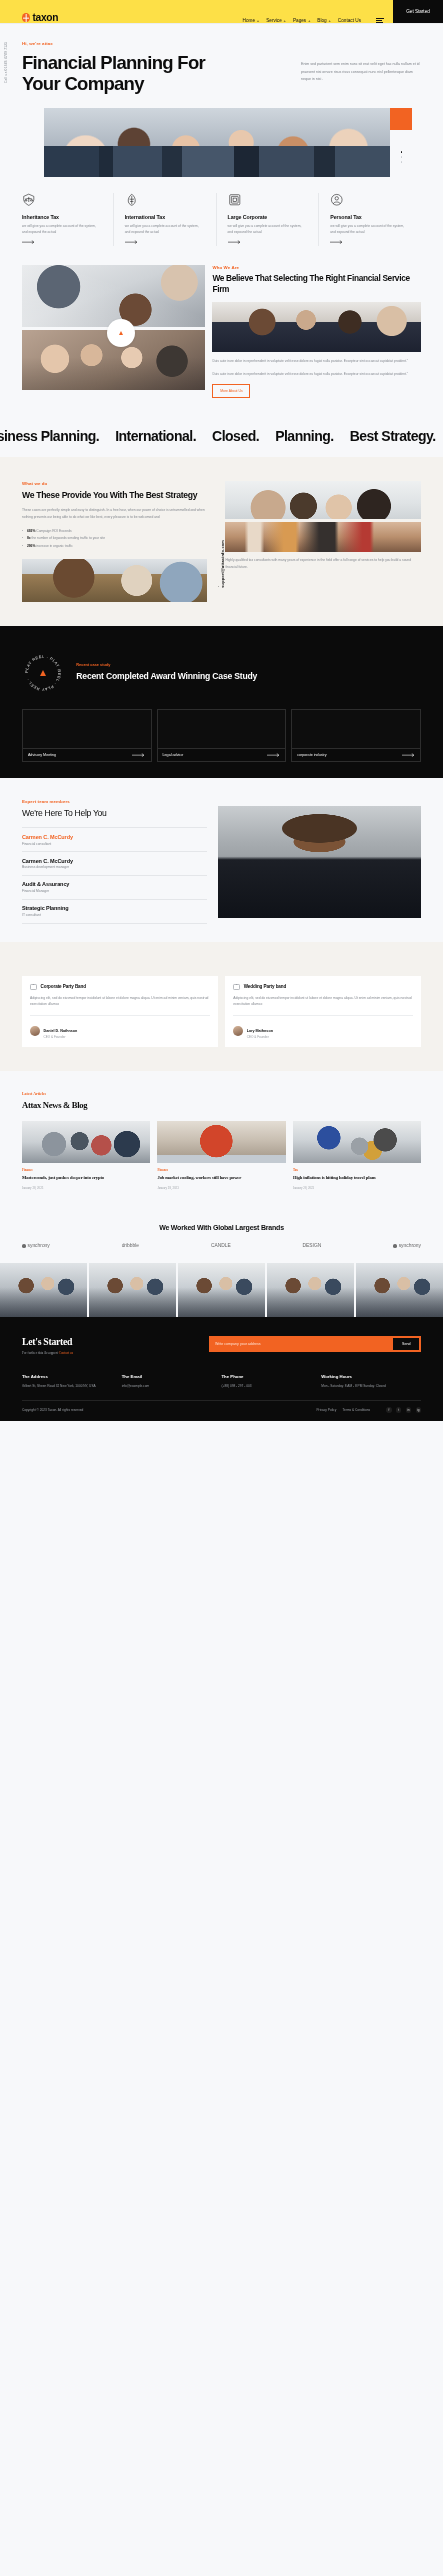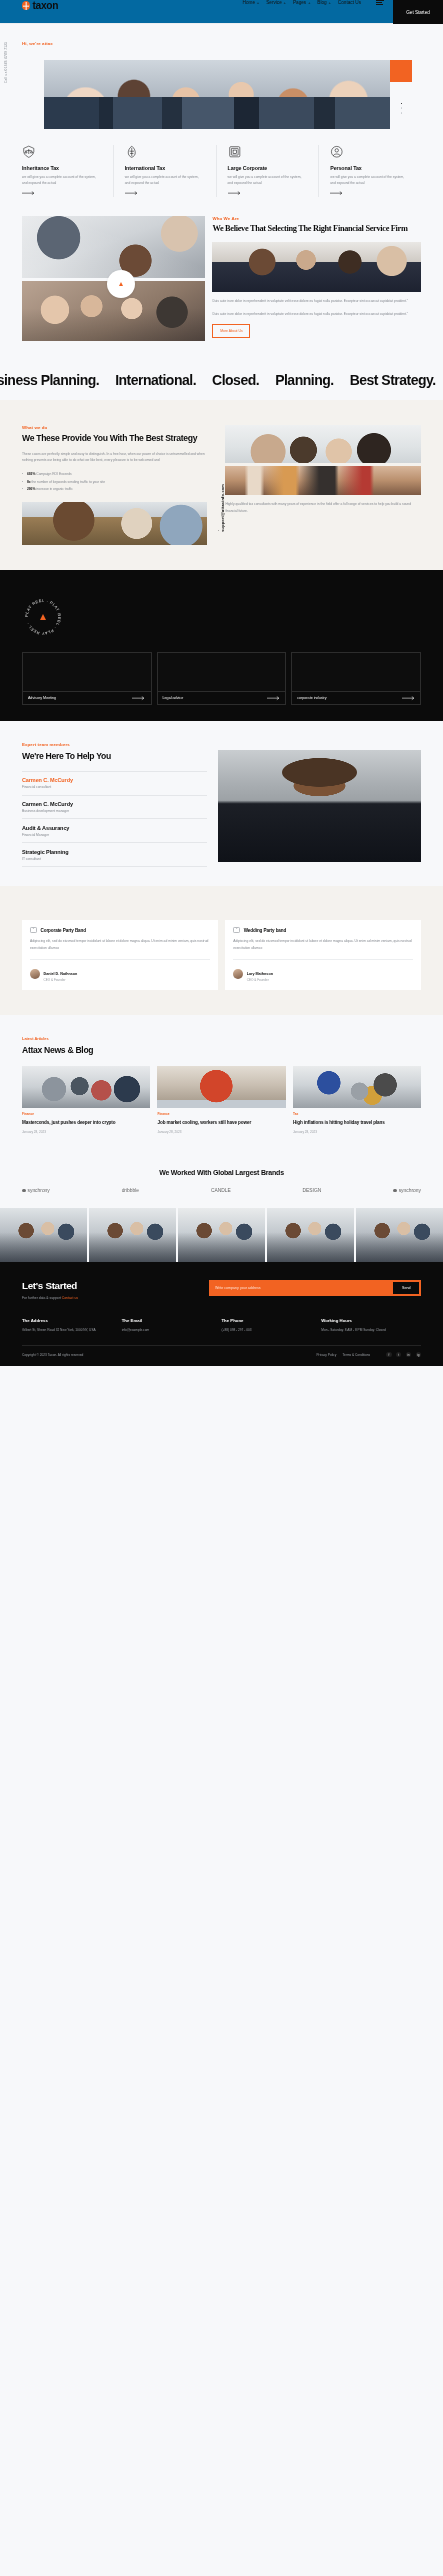--- a/index.html
+++ b/index.html
@@ -6,21 +6,21 @@
   html,body { width:443px; }
   body {
     font-family:"Liberation Sans", sans-serif;
     background:#f7f8fa;
     color:#0d0d0d;
     -webkit-font-smoothing:antialiased;
   }
   .page { width:443px; position:relative; overflow:hidden; }
 
   
-  .header { height:24px; background:#0369a1; display:flex; align-items:flex-start; border-bottom:0.6px solid #eceef0; }
+  .header { height:24px; background:#fde047; display:flex; align-items:flex-end; border-bottom:0.6px solid #eceef0; }
   .brand { display:flex; align-items:center; gap:2.5px; margin-left:22px; }
   .brand-mark { width:8px; height:9.2px; background:#f26322; border-radius:50% 50% 45% 45%; position:relative; }
   .brand-mark:before { content:""; position:absolute; left:50%; top:0.6px; width:0.7px; height:8px; background:#fbfbfc; transform:translateX(-50%); }
   .brand-mark:after { content:""; position:absolute; top:50%; left:0.6px; height:0.7px; width:6.8px; background:#fbfbfc; transform:translateY(-50%); }
   .brand-name { font-size:10.2px; font-weight:700; letter-spacing:-0.3px; }
   .nav { margin-left:auto; display:flex; align-items:center; gap:6.8px; }
   .nav-item { font-size:4.7px; color:#131313; display:flex; align-items:center; gap:1.8px; white-space:nowrap; cursor:pointer; }
   .nav-plus { font-size:4.3px; color:#131313; }
   .burger { margin-left:8.6px; display:flex; flex-direction:column; gap:1.2px; cursor:pointer; }
   .burger i { display:block; height:0.9px; background:#131313; }
@@ -86,21 +86,21 @@
        background:
          radial-gradient(circle at 18% 48%,#e4c6ab 0 9%,transparent 9.5%),
          radial-gradient(circle at 38% 42%,#d8b79a 0 9%,transparent 9.5%),
          radial-gradient(circle at 60% 46%,#e7cbb2 0 9%,transparent 9.5%),
          radial-gradient(circle at 82% 52%,#3d3733 0 10%,transparent 10.5%),
          linear-gradient(0deg,rgba(0,0,0,.18),rgba(0,0,0,0) 55%); }
   .badge-circle { position:absolute; left:85px; top:54px; width:28px; height:28px; border-radius:50%;
        background:#fff; display:flex; align-items:center; justify-content:center; box-shadow:0 0.6px 2.5px rgba(0,0,0,.12); }
   .badge-circle .tri { width:0;height:0;border-left:2.5px solid transparent;border-right:2.5px solid transparent;border-bottom:4.3px solid #f26322; }
   .who-right { flex:1; }
-  .who-title { font-size:8.3px; line-height:1.32; font-weight:700; letter-spacing:-0.3px; margin-top:3.1px;font-family:Liberation Serif, serif; }
+  .who-title { font-size:8.3px; line-height:1.32; font-weight:700; letter-spacing:-0.3px; margin-top:3.1px; }
   .who-photo { width:100%; height:50px; margin-top:6.8px; position:relative; overflow:hidden;
        background:linear-gradient(180deg,#e9e7e4 0%,#cfcac4 40%,#2b3140 41%,#1d2230 100%); }
   .who-photo:after { content:""; position:absolute; inset:0;
        background:
          radial-gradient(circle at 24% 40%,#6b4a35 0 8%,transparent 8.5%),
          radial-gradient(circle at 45% 36%,#caa98c 0 8%,transparent 8.5%),
          radial-gradient(circle at 66% 40%,#3e2d22 0 8%,transparent 8.5%),
          radial-gradient(circle at 86% 38%,#d9bfa5 0 8%,transparent 8.5%); }
   .who-p { font-size:3.3px; line-height:2.05; color:#83878e; margin-top:6.2px; }
   .btn-outline { margin-top:6.8px; display:inline-block; border:0.6px solid #f26322; color:#f26322;
@@ -159,21 +159,21 @@
   .cs-title { font-size:8.6px; line-height:1.32; font-weight:700; letter-spacing:-0.2px; margin-top:3.7px; }
   .cs-grid { display:flex; gap:4.9px; margin-top:14.8px; }
   .cs-card { flex:1; border:0.6px solid #2d2d2d; height:53px; position:relative; display:flex; flex-direction:column; }
   .cs-thumb { flex:1; margin:0; background:#0d0d0d; }
   .cs-foot { border-top:0.6px solid #2d2d2d; height:13px; display:flex; align-items:center; justify-content:space-between; padding:0 4.9px; }
   .cs-foot span { font-size:3.7px; color:#f2f2f2; }
 
   
   .team-sec { padding:21px 22px 18.5px; display:flex; gap:11px; background:#f7f8fa; }
   .team-left { width:185px; }
-  .team-title { font-size:8.6px; font-weight:700; letter-spacing:-0.3px; margin-top:3.7px; }
+  .team-title { font-size:8.6px; font-weight:400; letter-spacing:-0.3px; margin-top:3.7px; }
   .team-list { margin-top:9.8px; }
   .team-row { padding:5.5px 0; border-top:0.6px solid #e4e6e9; cursor:pointer; }
   .team-row:last-child { border-bottom:0.6px solid #e4e6e9; }
   .team-name { font-size:5.5px; font-weight:700; letter-spacing:-0.1px; }
   .team-row.active .team-name { color:#f26322; }
   .team-role { font-size:3.3px; color:#83878e; margin-top:1.8px; }
   .team-photo { flex:1; height:112px; position:relative; overflow:hidden; margin-top:7.4px;
        background:linear-gradient(180deg,#c9cdd0 0%,#a9aeb2 30%,#6f7478 100%); }
   .team-photo:after { content:""; position:absolute; inset:0;
        background:
@@ -192,21 +192,21 @@
   .quote-box { width:6.8px; height:6.2px; border:0.6px solid #b9bcc0; border-radius:1.2px; position:relative;
        display:flex; align-items:center; justify-content:center; font-size:3.7px; color:#6e7278; line-height:1; }
   .testi-name { font-size:4.6px; font-weight:700; letter-spacing:-0.1px; }
   .testi-body { font-size:3.3px; line-height:2; color:#83878e; margin-top:4.9px; }
   .testi-foot { display:flex; align-items:center; gap:3.7px; margin-top:7.4px; padding-top:6.2px; border-top:0.6px solid #eceef0; }
   .avatar { width:9.8px; height:9.8px; border-radius:50%; background:linear-gradient(160deg,#d8b79c,#7c5a44); }
   .testi-author { font-size:3.7px; font-weight:700; }
   .testi-author-role { font-size:3.1px; color:#9a9ea4; margin-top:1.2px; }
 
   
-  .blog { padding:21px 22px 18.5px; background:#f7f8fa; }
+  .blog { padding:21px 22px 18.5px; background:#f7f8fa;font-family:Liberation Serif, serif; }
   .blog-eyebrow { color:#f26322; font-size:3.9px; font-weight:700; }
   .blog-title { font-size:8.6px; font-weight:700; letter-spacing:-0.3px; margin-top:3.7px; }
   .blog-grid { display:flex; gap:7.4px; margin-top:11px; }
   .blog-card { flex:1; }
   .blog-img { width:100%; height:42px; position:relative; overflow:hidden; }
   .bi1 { background:linear-gradient(180deg,#e8eaec 0%,#cbd0d4 50%,#8d949b 100%); }
   .bi1:after { content:""; position:absolute; inset:0;
        background:radial-gradient(circle at 25% 55%,#8c949d 0 12%,transparent 12.5%),
                   radial-gradient(circle at 45% 48%,#4a5560 0 12%,transparent 12.5%),
                   radial-gradient(circle at 62% 58%,#b5504a 0 12%,transparent 12.5%),
@@ -241,21 +241,21 @@
   .gC { background:linear-gradient(180deg,#e9ebec 0%,#c9cfd4 45%,#8b939a 100%); }
   .g-item:after { content:""; position:absolute; inset:0;
        background:radial-gradient(circle at 30% 42%,#6b4a35 0 11%,transparent 11.5%),
                   radial-gradient(circle at 55% 38%,#d9bfa5 0 11%,transparent 11.5%),
                   radial-gradient(circle at 76% 44%,#3a4a5e 0 11%,transparent 11.5%),
                   linear-gradient(0deg,rgba(20,25,35,.55),transparent 55%); }
 
   
   .footer { background:#0b0b0b; color:#fff; padding:18.5px 22px 0; }
   .f-top { display:flex; align-items:flex-start; gap:14.8px; }
-  .f-left { width:172px; }
+  .f-left { width:172px;font-family:Liberation Serif, serif; }
   .f-h { font-size:9.8px; font-weight:700; letter-spacing:-0.3px; }
   .f-sub { font-size:3.4px; color:#9a9ea4; margin-top:4.3px; }
   .f-sub a { color:#f26322; text-decoration:none; }
   .f-form { flex:1; display:flex; height:16px; background:#f26322; align-items:center; padding:0 0 0 6.2px; }
   .f-form input { flex:1; background:transparent; border:0; outline:0; color:#fff; font-size:3.6px;
        font-family:"Liberation Sans", sans-serif; }
   .f-form input::placeholder { color:#ffe0d0; }
   .f-send { width:26px; height:12.3px; margin-right:1.8px; background:#0b0b0b; color:#fff; font-size:3.6px;
        display:flex; align-items:center; justify-content:center; cursor:pointer; }
   .f-cols { display:flex; margin-top:18.5px; padding-bottom:11px; border-bottom:0.6px solid #242424; }
@@ -304,20 +304,24 @@
           <i></i>
           <i></i>
           <i></i>
         </div>
     </div>
     <div class="cta-dark">Get Started</div>
   </div>
 
   <div class="hero">
     <div class="eyebrow">Hi, we're attax</div>
+    <div class="hero-row">
+      <h1 class="hero-title">Financial Planning For Your Company</h1>
+      <p class="hero-copy">Enim sed parturient sem enim nunc sit erat velit eget hac nulla nullam et id praesent nisi ornare risus risus consequat nunc nisl pellentesque diam neque in nisi .</p>
+    </div>
     <div class="hero-media">
       <div class="hero-photo">
         <div class="team"></div>
           <div class="suits"></div>
       </div>
       <div class="hero-side">
         <div class="hero-orange"></div>
         <div class="hero-dots">
           <span class="on"></span>
             <span></span>
@@ -435,20 +439,24 @@
         <svg viewBox="0 0 100 100">
           <defs>
               <path id="circ" d="M50,50 m-36,0 a36,36 0 1,1 72,0 a36,36 0 1,1 -72,0"></path>
             </defs>
           <text fill="#e9e9e9" font-size="9" font-family="Liberation Sans" letter-spacing="1.4">
             <textPath href="#circ">PLAY REEL · PLAY REEL · PLAY REEL ·</textPath>
           </text>
         </svg>
         <span class="tri"></span>
       </div>
+      <div style="flex:1; padding-top:13.5px;">
+        <div class="cs-eyebrow">Recent case study</div>
+        <h2 class="cs-title">Recent Completed Award Winning Case Study</h2>
+      </div>
     </div>
     <div class="cs-grid">
       <div class="cs-card">
         <div class="cs-thumb"></div>
         <div class="cs-foot">
           <span>Advisory Meeting</span>
           <svg width="13.5" height="4.3" viewBox="0 0 22 7">
               <path d="M0 3.5 H19 M16 1 L19.5 3.5 L16 6" stroke="#fff" fill="none" stroke-width=".9"></path>
             </svg>
         </div>

